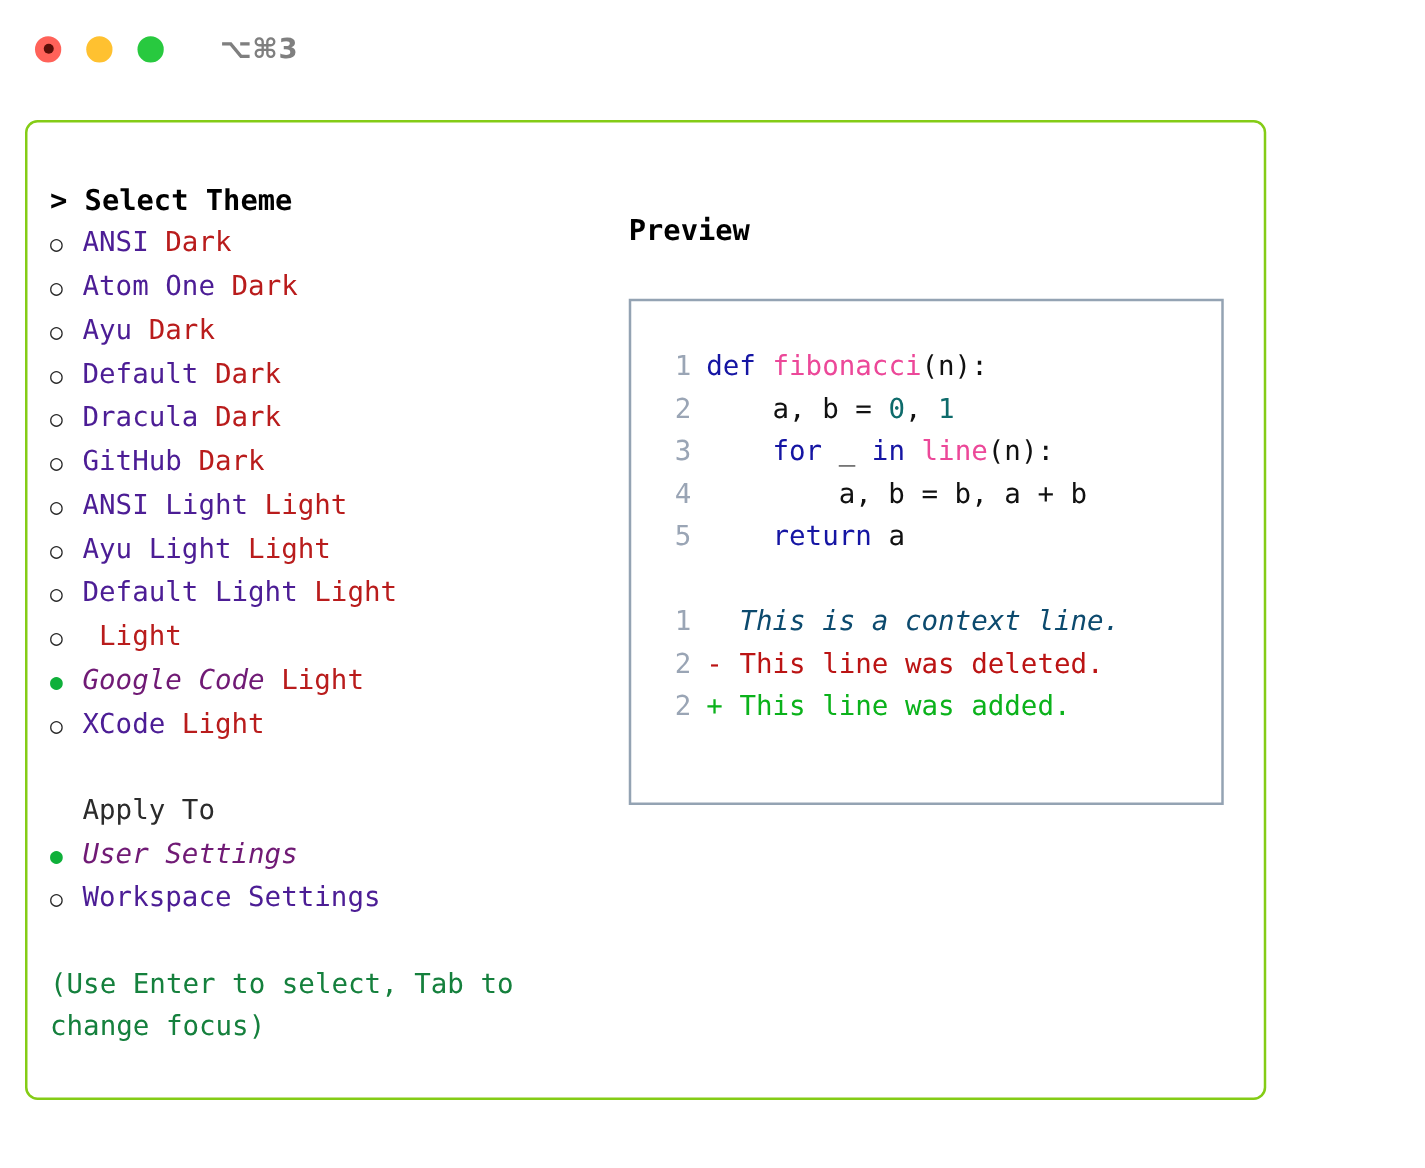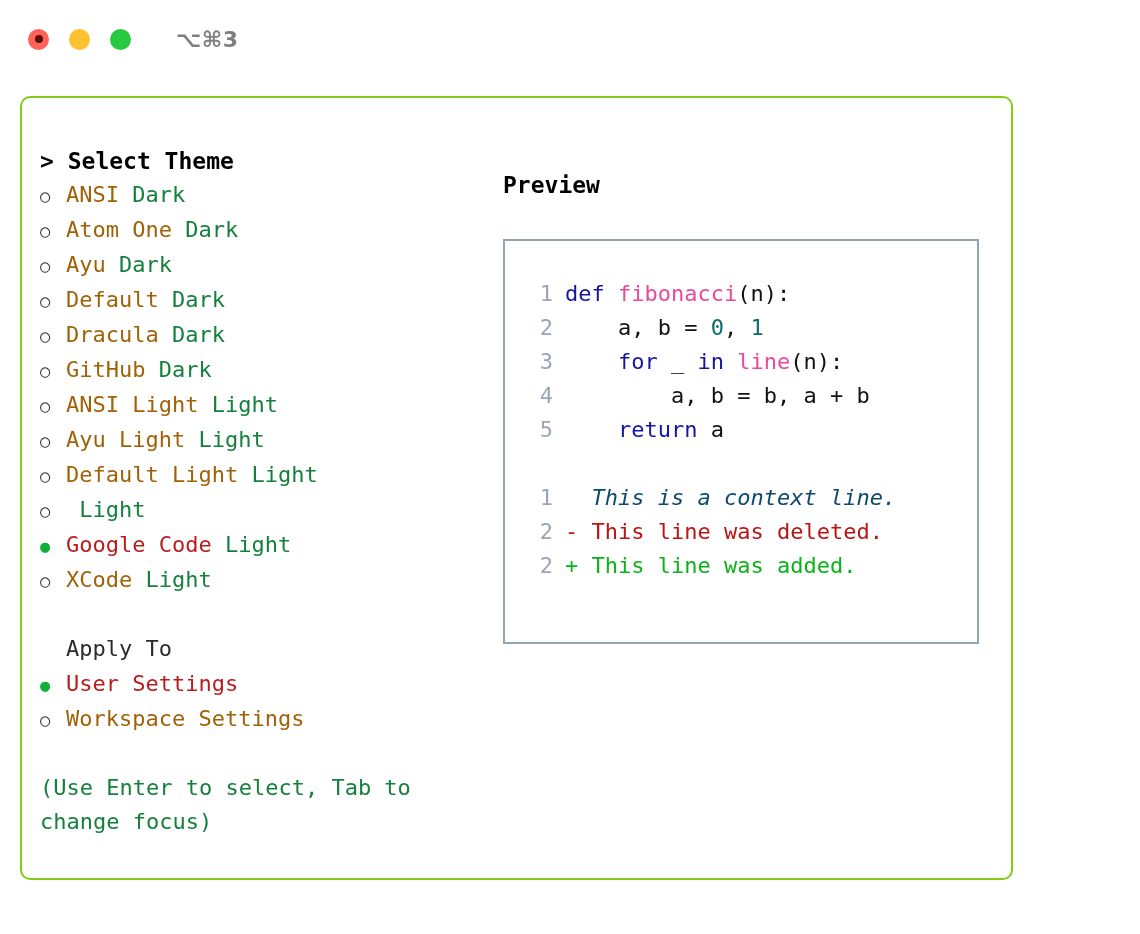--- a/index.html
+++ b/index.html
@@ -104,23 +104,23 @@
   }
   .bullet {
     display: inline-block;
     width: 26px;
     flex: 0 0 26px;
     color: #2b2b2b;
     font-size: 17px;
     line-height: 34px;
   }
   .bullet.sel { color: #0fb03a; }
-  .row-label { color: #a16207; }
-  .row.sel .row-label { color: #b91c1c; }
-  .row-suffix { color: #15803d; }
+  .row-label { color: #4c1d95; }
+  .row.sel .row-label { color: #701a75; font-style: italic; }
+  .row-suffix { color: #b91c1c; }
 
   .section-head {
     display: flex;
     align-items: baseline;
     line-height: 34px;
     font-size: 22px;
     white-space: pre;
     color: #2b2b2b;
   }
   .section-head .bullet { color: transparent; }

